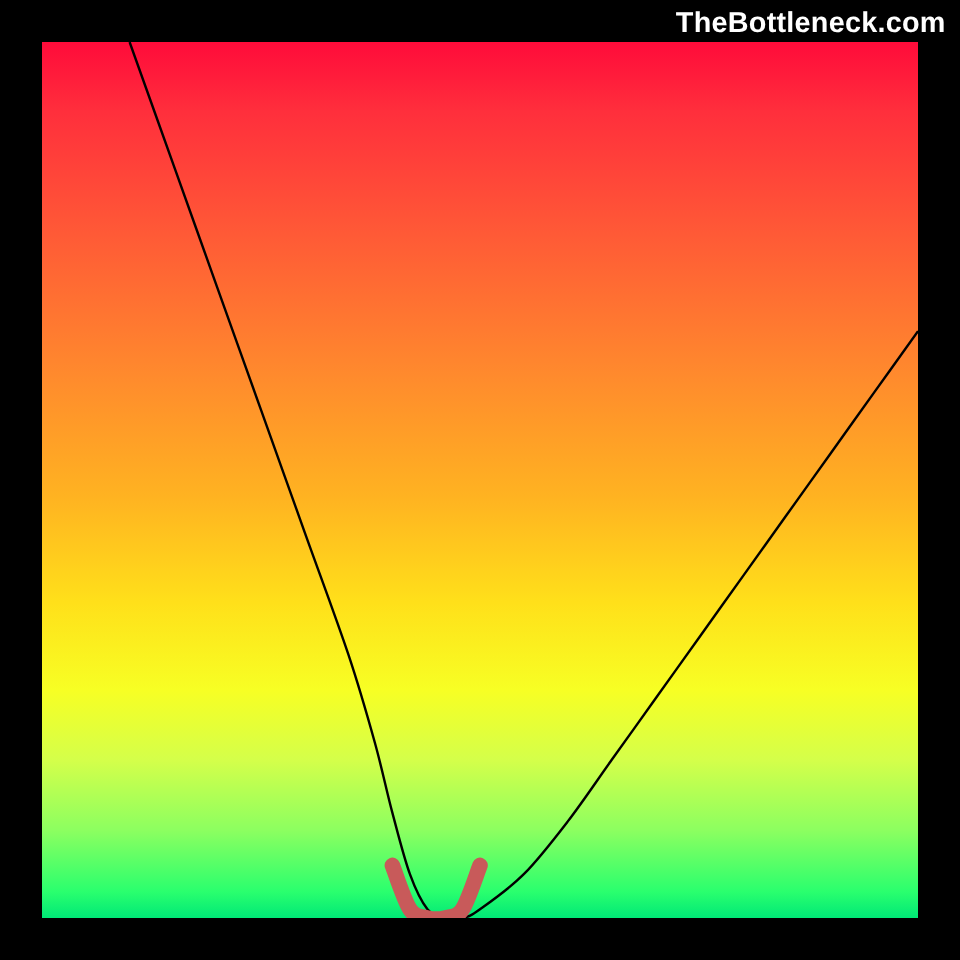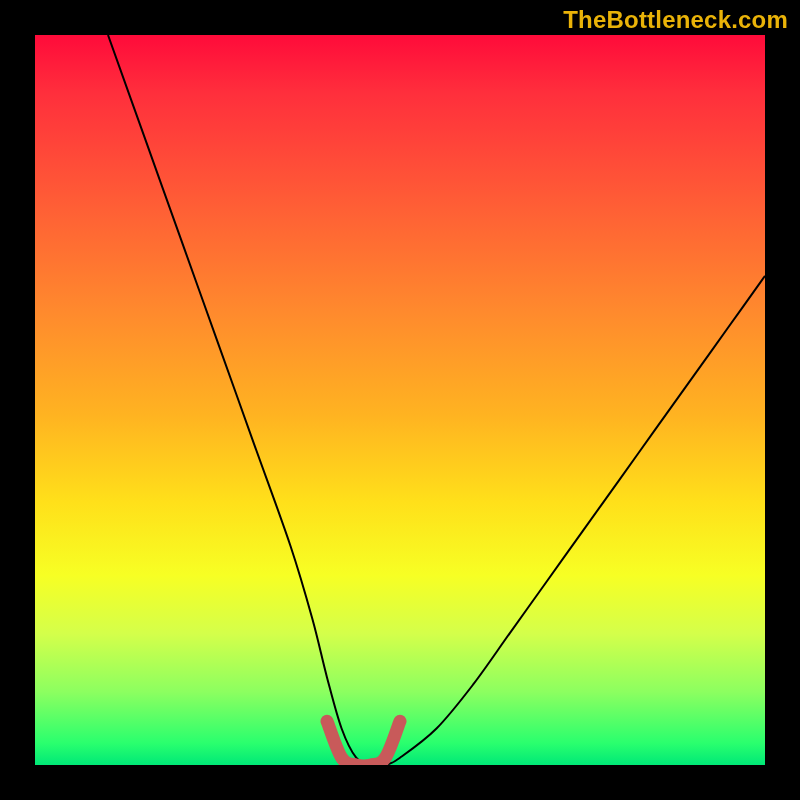--- a/index.html
+++ b/index.html
@@ -39,21 +39,21 @@
       #00e877 100%
     );
   }
   .watermark {
     position: absolute;
     top: 6px;
     right: 12px;
     font-family: Arial, Helvetica, sans-serif;
     font-size: 24px;
     font-weight: 600;
-    color: #eab308;
+    color: #ffffff;
     letter-spacing: 0.2px;
     user-select: none;
   }
   svg.curve {
     position: absolute;
     left: 0;
     top: 0;
     width: 730px;
     height: 730px;
   }

